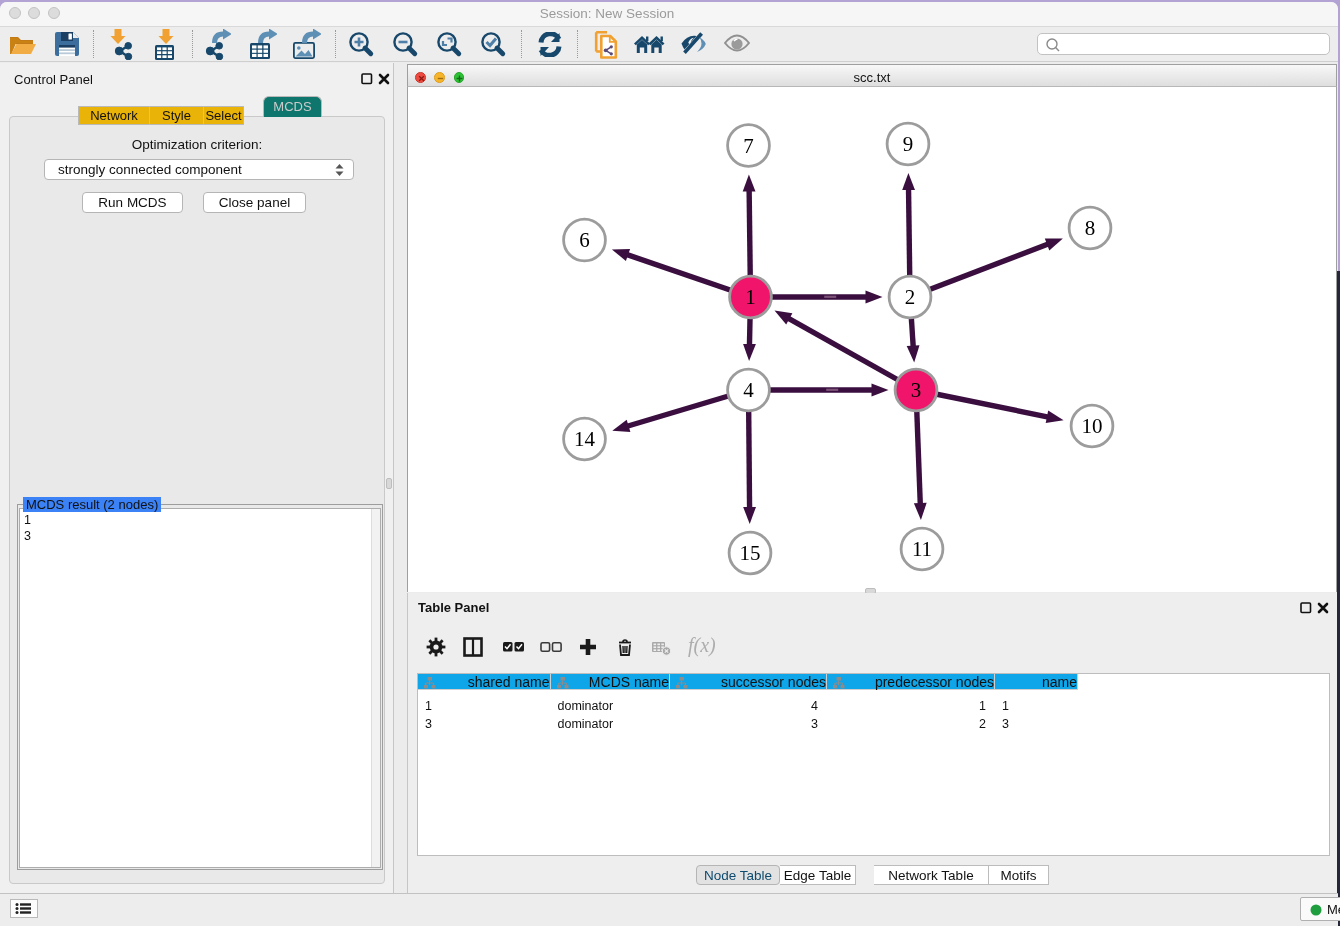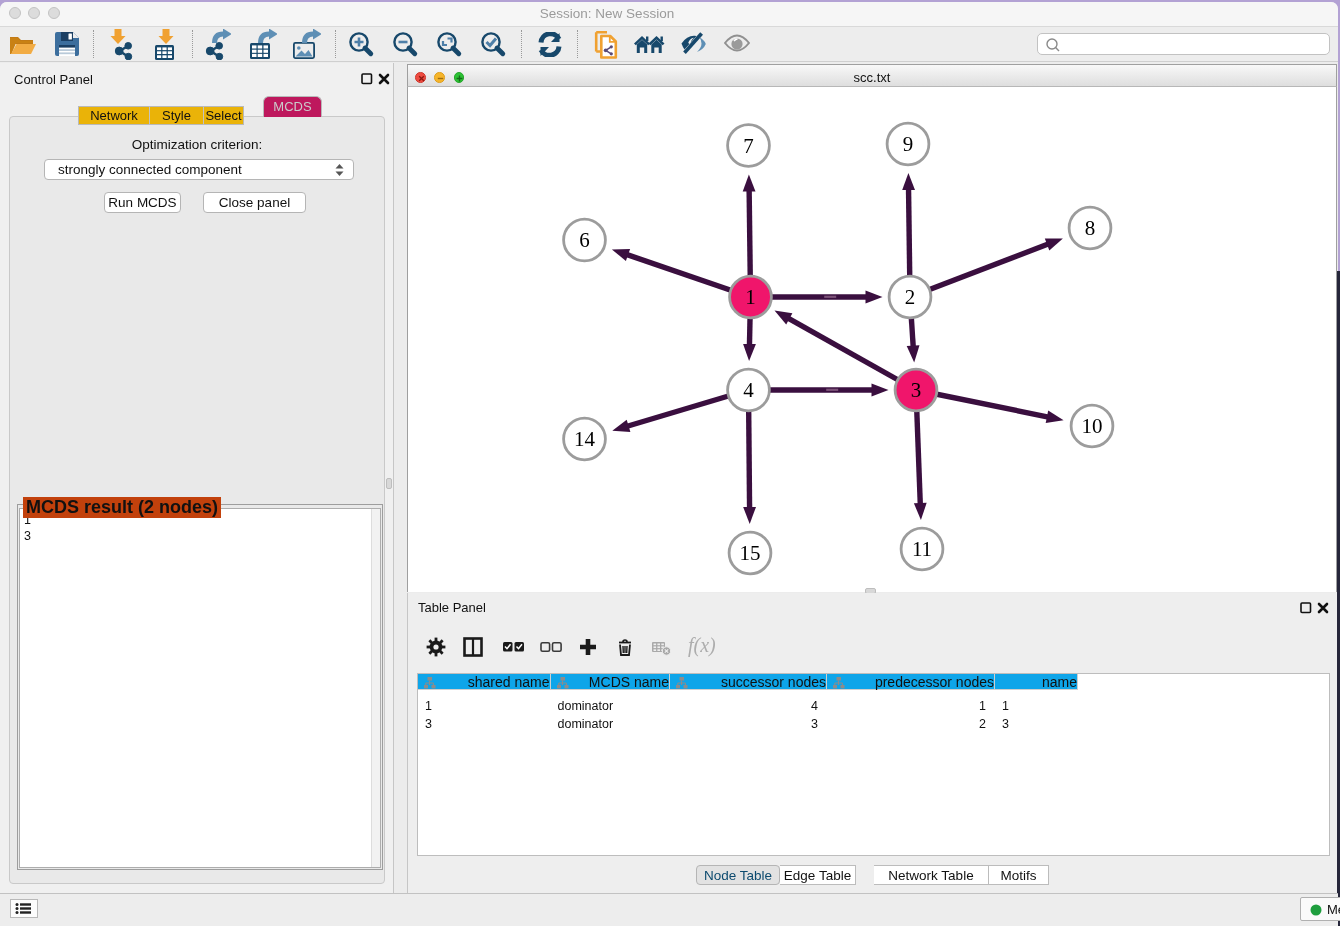--- a/index.html
+++ b/index.html
@@ -13,38 +13,38 @@
   .tl { position:absolute; top:7px; width:12px; height:12px; border-radius:50%; background:#dcdcdc; border:1px solid #c3c3c3; }
   #wtitle { position:absolute; top:6px; left:0; width:1214px; text-align:center; font-size:13.5px; color:#9b9b9b; }
   
   #toolbar { position:absolute; left:0; top:27px; width:1338px; height:35px; background:#ededed; border-bottom:1px solid #cfcfcf; }
   .tsep { position:absolute; top:30px; height:28px; width:0; border-left:1px dotted #9a9a9a; }
   #searchbox { position:absolute; left:1037px; top:33px; width:293px; height:22px; background:#fff; border:1px solid #c2c2c2; border-radius:5px; }
   
   #cpanel { position:absolute; left:0; top:63px; width:394px; height:830px; background:#f0f0f0; border-right:1px solid #c6c6c6; }
   #cptitle { position:absolute; left:14px; top:72px; font-size:13px; color:#111; }
   .tabrow3 { position:absolute; top:97px; height:19px; background:#eab308; border:1px solid #b9b9b9; font-size:13px; color:#111; text-align:center; line-height:18px;margin-top:9px; }
-  #tabmcds { position:absolute; top:96px; height:21px; left:263px; width:59px; background:#be185d; border:1px solid #b9b9b9; border-bottom:none; border-radius:6px 6px 0 0; font-size:13px; color:#cbcbcb; text-align:center; line-height:20px; }
+  #tabmcds { position:absolute; top:96px; height:21px; left:263px; width:59px; background:#0f766e; border:1px solid #b9b9b9; border-bottom:none; border-radius:6px 6px 0 0; font-size:13px; color:#cbcbcb; text-align:center; line-height:20px; }
   #cpcontent { position:absolute; left:9px; top:116px; width:376px; height:768px; background:#e9e9e9; border:1px solid #c9c9c9; border-radius:4px; }
   #optlabel { position:absolute; left:0; top:137px; width:394px; text-align:center; font-size:13.5px; color:#111; }
   #dropdown { position:absolute; left:44px; top:159px; width:310px; height:21px; background:#fff; border:1px solid #b5b5b5; border-radius:4px; font-size:13.5px; color:#111; line-height:19px; padding-left:13px; }
   .btn { position:absolute; top:192px; height:21px; background:#fff; border:1px solid #b5b5b5; border-radius:4px; font-size:13.5px; color:#111; text-align:center; line-height:19px; }
   #grpbox { position:absolute; left:17px; top:504px; width:366px; height:366px; border:1px solid #9d9d9d; }
-  #grplabel { position:absolute; left:23px; top:497px; background:#c2410c; padding:0 3px; font-size:18px; color:#111;font-weight:bold; }
+  #grplabel { position:absolute; left:23px; top:497px; background:#3b82f6; padding:0 3px; font-size:13px; color:#111; }
   #grpinner { position:absolute; left:19px; top:508px; width:362px; height:360px; background:#fff; border:1px solid #adadad; font-size:12.5px; color:#111; line-height:16px; padding:3px 0 0 4px; }
   #grpscroll { position:absolute; left:371px; top:509px; width:9px; height:358px; background:#f2f2f2; border-left:1px solid #ddd; }
   .grip { position:absolute; background:#d8d8d8; border:1px solid #bdbdbd; border-radius:2px; }
   
   #netwin { position:absolute; left:407px; top:64px; width:930px; height:528px; background:#fff; border:1px solid #9f9f9f; border-bottom:none; }
   #nettitle { position:absolute; left:407px; top:64px; width:930px; height:23px; background:linear-gradient(#f8f8f8,#dedede); border:1px solid #9f9f9f; border-bottom:1px solid #b7b7b7; }
   .mtl { position:absolute; top:72px; width:10.5px; height:10.5px; border-radius:50%; }
   #netname { position:absolute; left:407px; top:70px; width:930px; text-align:center; font-size:13px; color:#111; }
   
   #tpanel { position:absolute; left:407px; top:593px; width:930px; height:300px; background:#eeeeee; border-left:1px solid #c6c6c6; }
-  #tptitle { position:absolute; left:418px; top:600px; font-size:13px; color:#111; }
+  #tptitle { position:absolute; left:418px; top:600px; font-size:13px; color:#111;font-weight:bold; }
   #tbl { position:absolute; left:417px; top:673px; width:913px; height:183px; background:#fff; border:1px solid #bdbdbd; }
   .th { position:absolute; top:0; height:16px; background:#0ea5e9; border-right:1px solid #cfcfcf; border-bottom:1px solid #cfcfcf; font-size:14px; color:#111; text-align:right; line-height:17px; }
   .td { position:absolute; font-size:12.5px; color:#111; height:16px; line-height:16px; }
   .btab { position:absolute; top:865px; height:20px; background:#fff; border:1px solid #bcbcbc; font-size:13.5px; color:#111; text-align:center; line-height:19px; }
   
   #statusbar { position:absolute; left:0; top:893px; width:1338px; height:33px; background:#ededed; border-top:1px solid #c2c2c2; }
   #memorybtn { position:absolute; left:1300px; top:897px; width:75px; height:24px; background:#fafafa; border:1px solid #b0b0b0; border-radius:2px; font-size:13px; color:#111; }
   #listbtn { position:absolute; left:10px; top:899px; width:28px; height:19px; background:#fcfcfc; border:1px solid #b9b9b9; }
 </style>
 </head>
@@ -220,21 +220,21 @@
 <div class="tabrow3" style="left:149px;width:55px;border-left:1px solid #c2c2c2">Style</div>
 <div class="tabrow3" style="left:203px;width:41px;border-left:1px solid #c2c2c2">Select</div>
 <div id="tabmcds">MCDS</div>
 <div id="optlabel">Optimization criterion:</div>
 <div id="dropdown">strongly connected component
   <svg width="11" height="14" style="position:absolute;right:8px;top:2.5px">
       <path d="M1.5 5.5 L5.5 1 L9.5 5.5 Z" fill="#555"></path>
       <path d="M1.5 8.5 L5.5 13 L9.5 8.5 Z" fill="#555"></path>
     </svg>
 </div>
-<div class="btn" style="left:104px;width:77px">Run MCDS</div>
+<div class="btn" style="left:82px;width:101px">Run MCDS</div>
 <div class="btn" style="left:203px;width:103px">Close panel</div>
 <div id="grpbox"></div>
 <div id="grpinner">1<br>3</div>
 <div id="grpscroll"></div>
 <div id="grplabel">MCDS result (2 nodes)</div>
 <div class="grip" style="left:386px;top:478px;width:6px;height:11px"></div>
 
 <div id="netwin"></div>
 <div id="nettitle"></div>
 <div class="mtl" style="left:415px;background:#ee4b40;border:1px solid #ce3a30">

